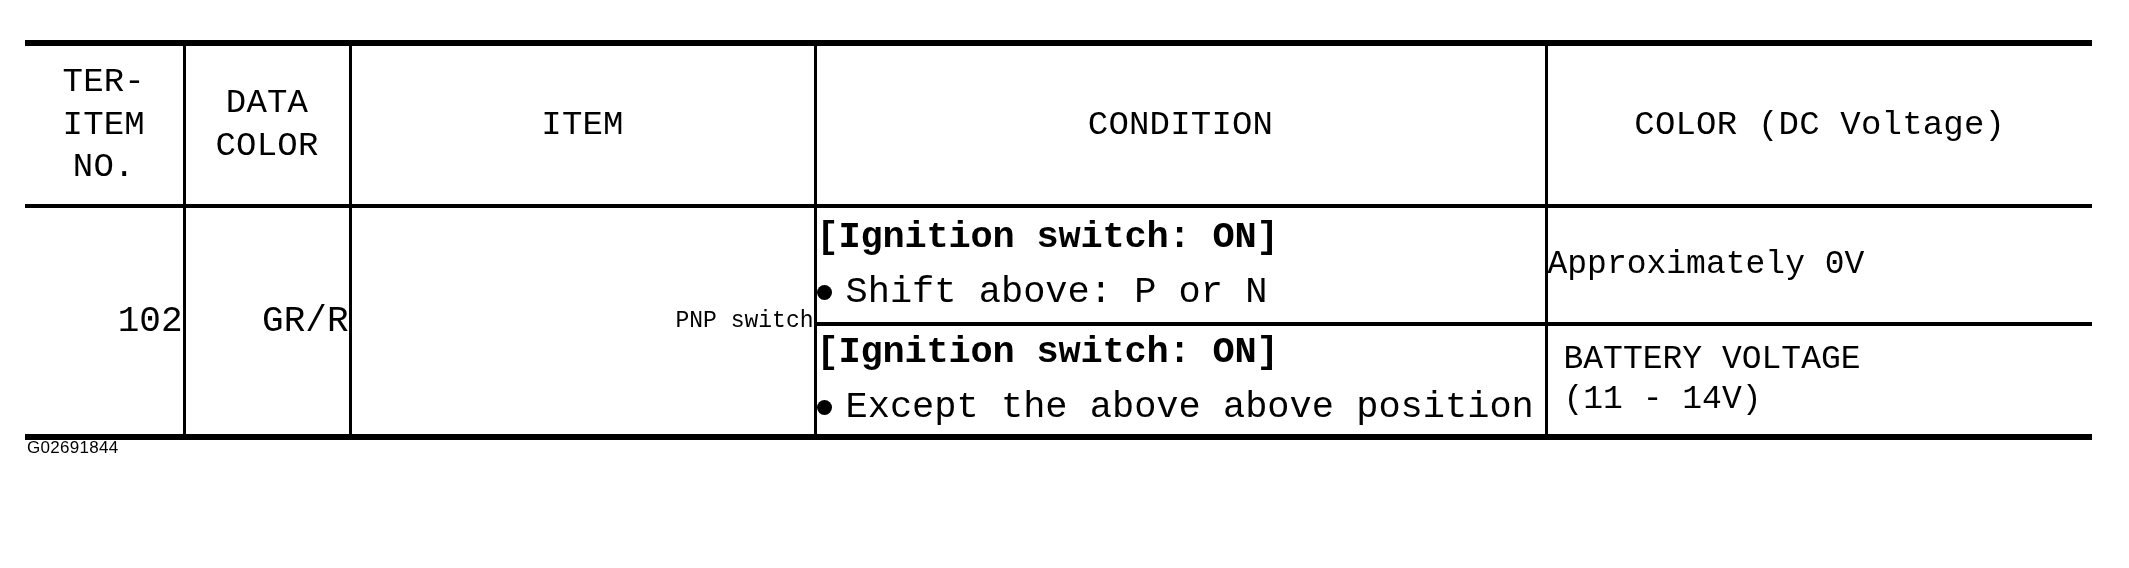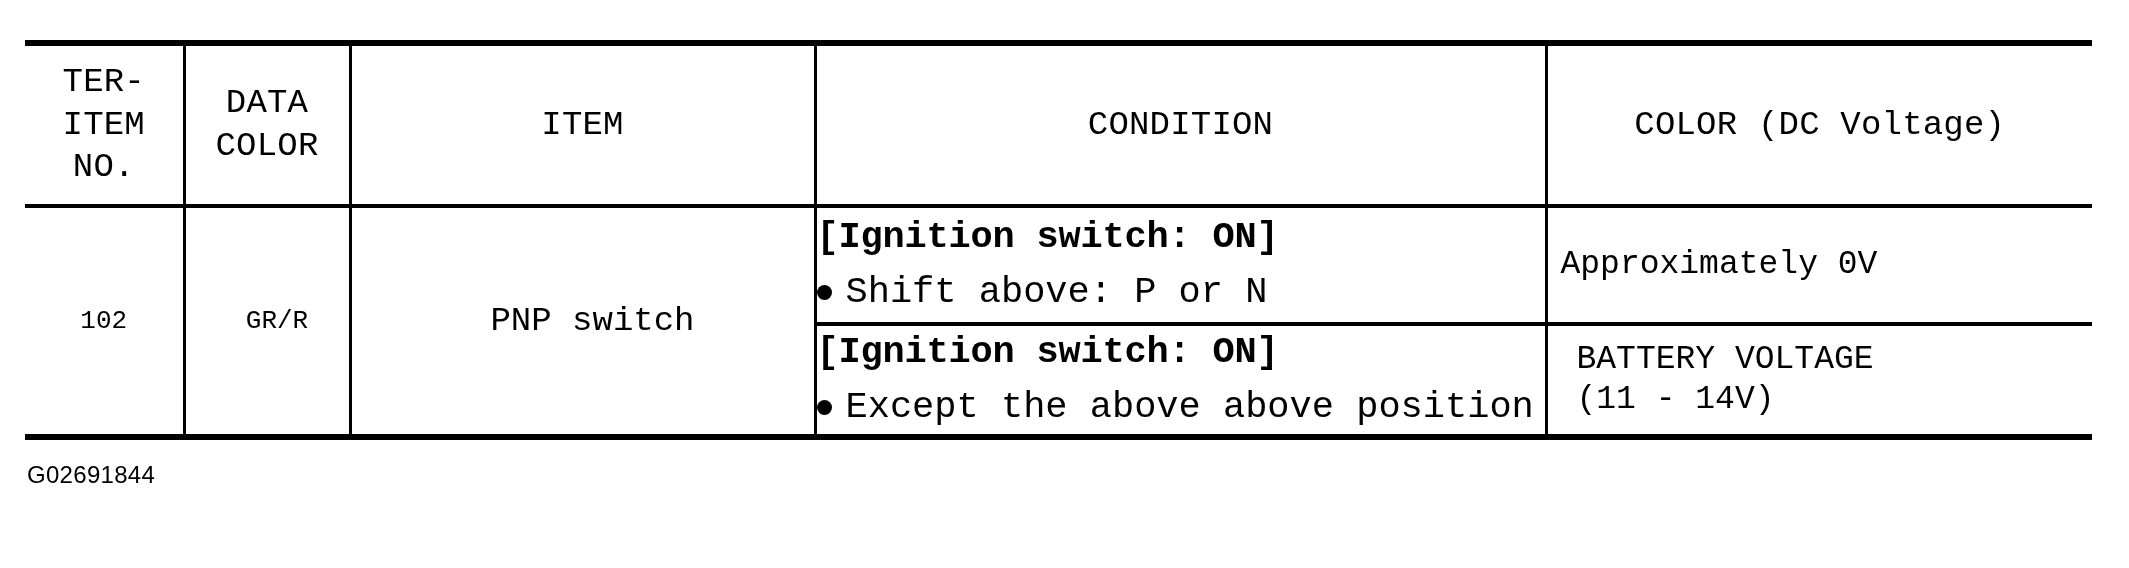--- a/index.html
+++ b/index.html
@@ -65,29 +65,29 @@
 
   .hdr-stack {
     display: block;
     text-align: center;
   }
   .hdr-stack span { display: block; }
 
   
   .body-cell {
     border-bottom: 6px solid #000000;
-    text-align: center;
-    font-size: 26px;
+    text-align: right;
+    font-size: 36px;
   }
   .body-cell.vdiv { border-left: 3px solid #000000; padding-left: 20px; }
 
   .item-cell {
-    text-align: center;
+    text-align: right;
     padding-left: 30px;
-    font-size: 34px;
+    font-size: 23px;
   }
 
   .cond-cell {
     border-left: 3px solid #000000;
     text-align: left;
     padding: 14px 0 16px 26px;
     font-size: 37px;
     line-height: 1.18;
     vertical-align: middle;
   }
@@ -117,28 +117,28 @@
   }
   .bullet-glyph {
     display: inline-block;
     width: 15px;
     height: 15px;
     border-radius: 50%;
     background: #000000;
     margin-right: 14px;
     vertical-align: 2px;
   }
-  .data-line { display: block; margin-left: 13px; }
+  .data-line { display: block; }
 
   
   .fig-id {
     position: absolute;
     left: 27px;
-    top: 461px;
-    font-size: 24px;
+    top: 438px;
+    font-size: 17px;
     letter-spacing: 0.3px;
   }
 </style>
 </head>
 <body>
 
 <div class="page">
 
   <table class="spec-table">
     <colgroup>

